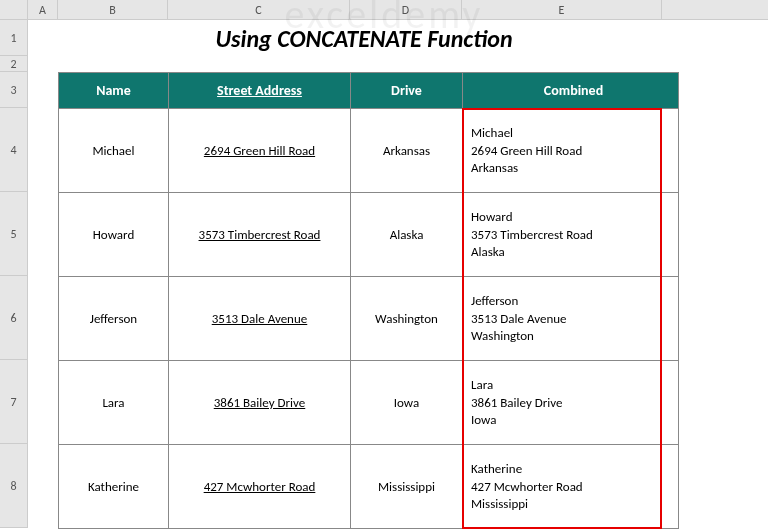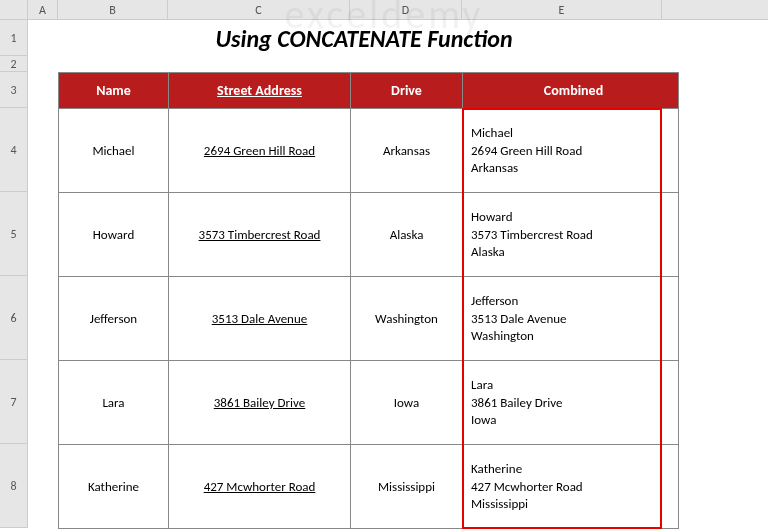--- a/index.html
+++ b/index.html
@@ -65,21 +65,21 @@
       padding-right: 40px;
     }
     .spacer2 {
       height: 16px;
     }
     table.data {
       border-collapse: collapse;
       margin-left: 30px;
     }
     table.data th {
-      background: #b91c1c;
+      background: #0f766e;
       color: #fff;
       font-weight: bold;
       font-size: 14px;
       height: 36px;
       border: 1px solid #888;
       text-align: center;
       vertical-align: middle;
     }
     table.data td {
       border: 1px solid #888;

